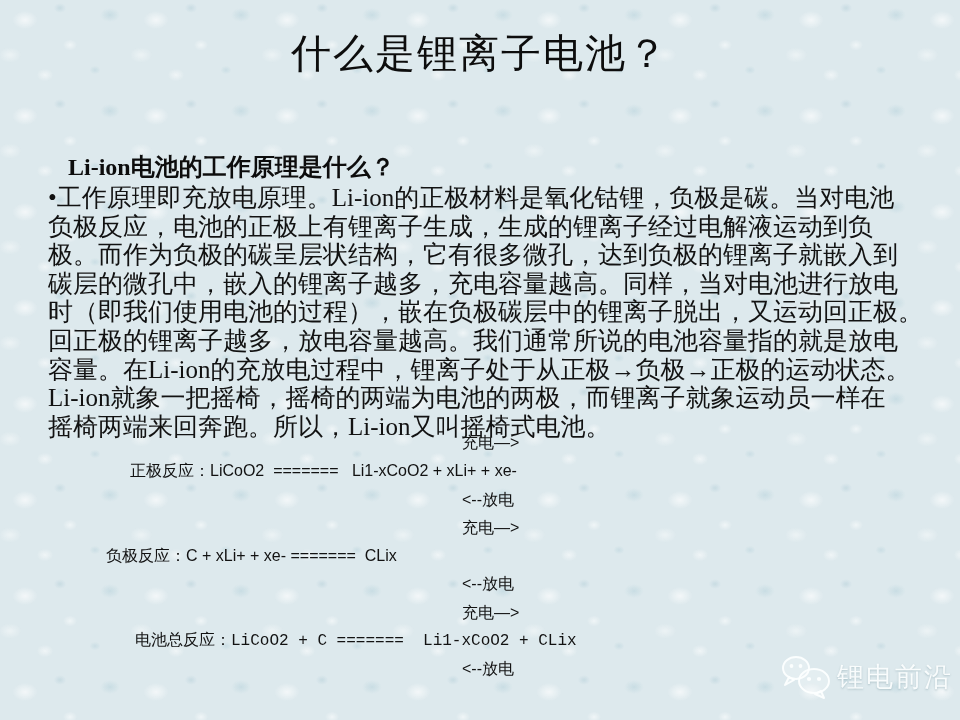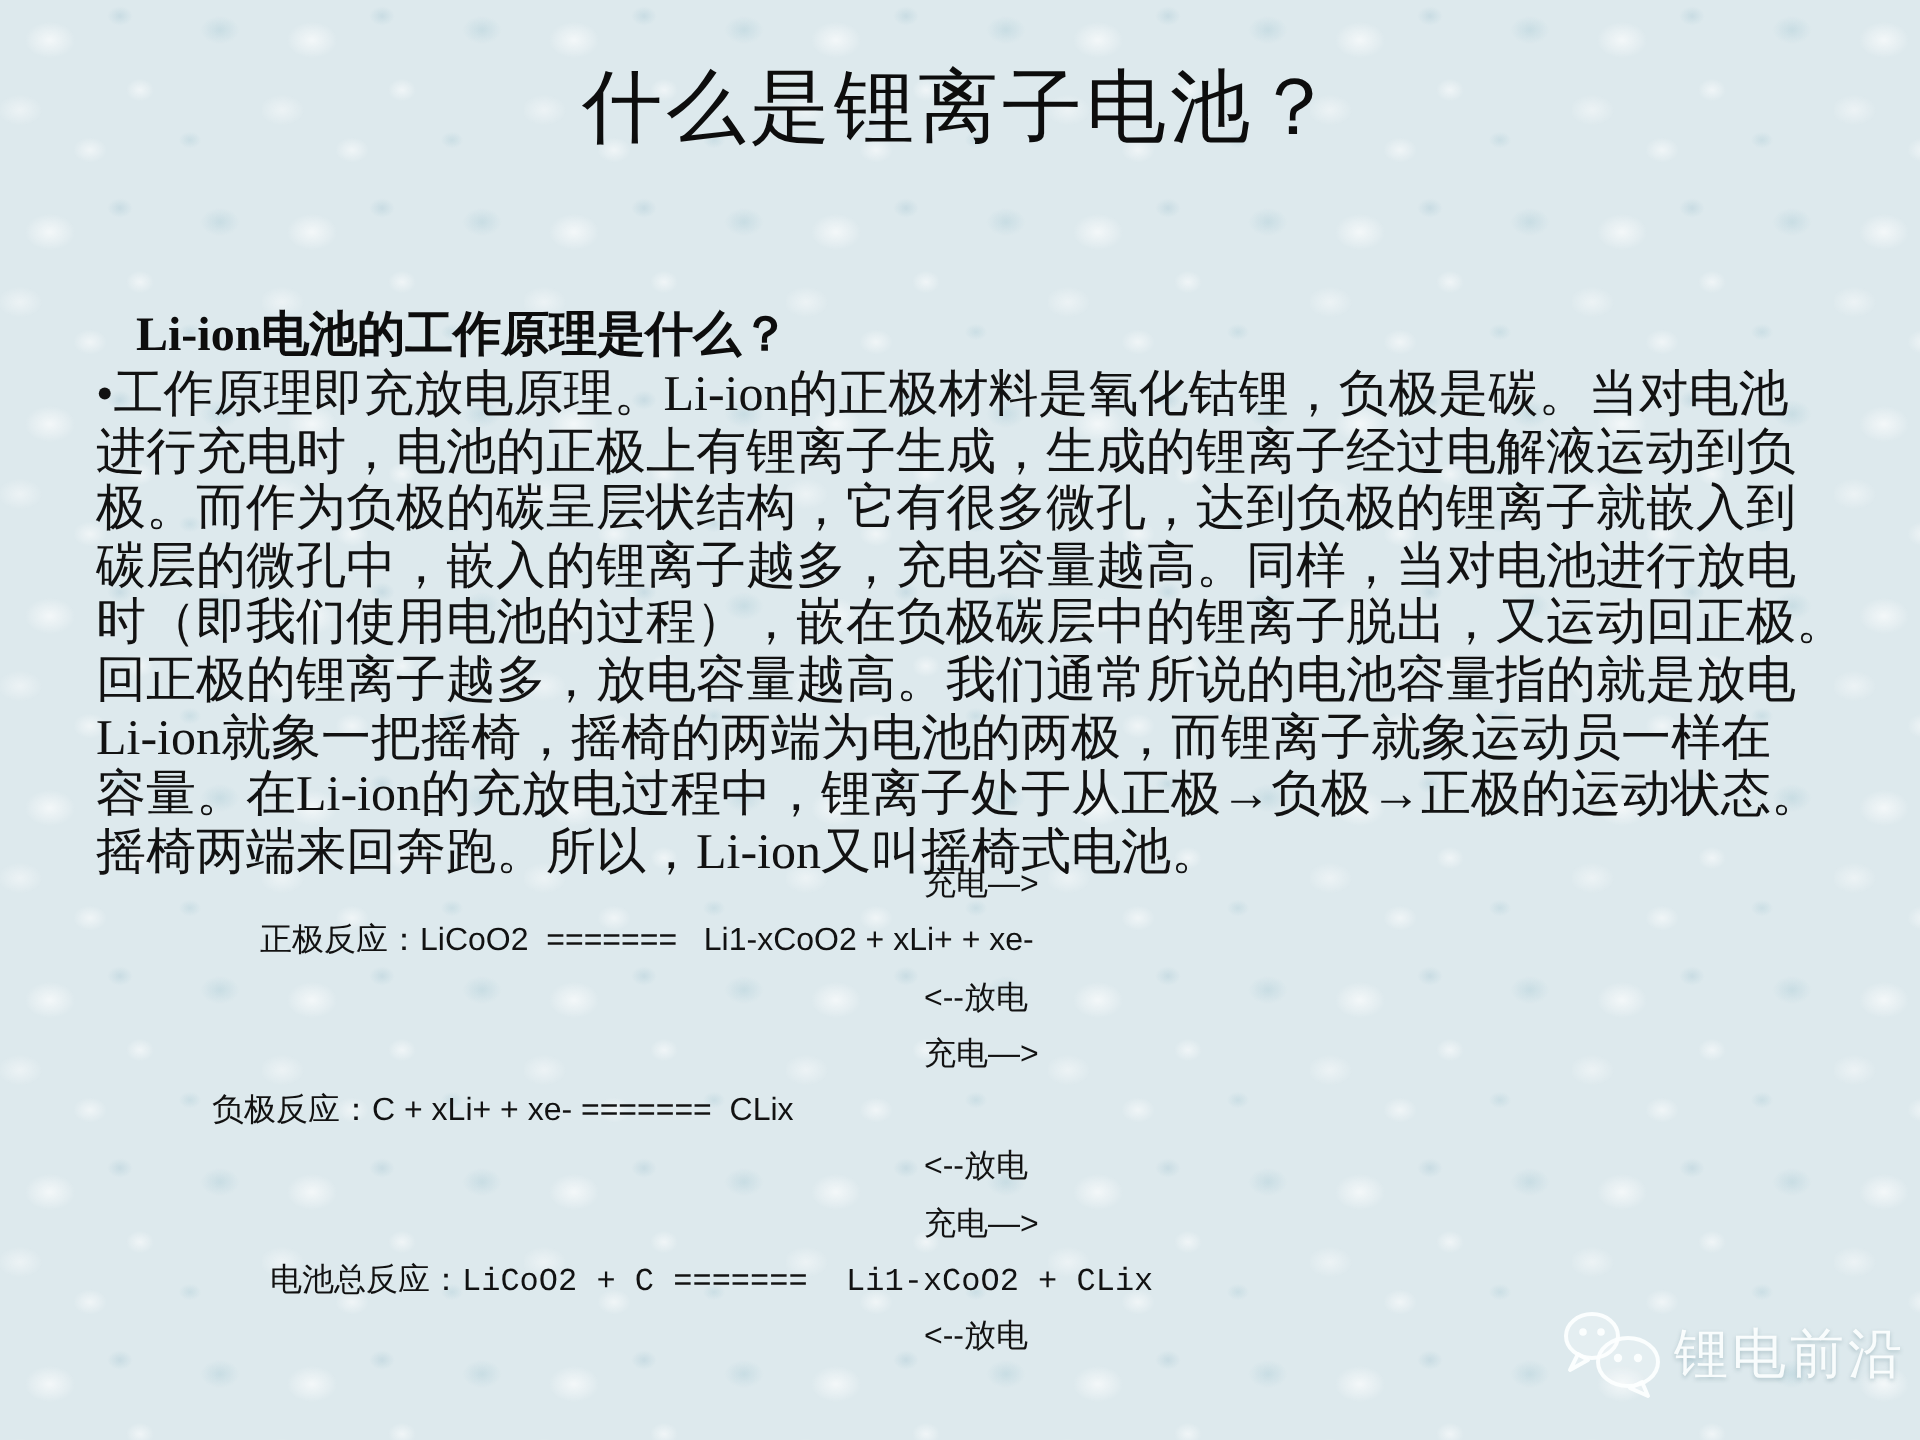--- a/index.html
+++ b/index.html
@@ -63,27 +63,27 @@
 
 <div class="slide">
 
   <h1 class="title">什么是锂离子电池？</h1>
 
 
   <div class="section-heading">Li-ion电池的工作原理是什么？</div>
 
   <div class="body-text">
     <div>•工作原理即充放电原理。Li-ion的正极材料是氧化钴锂，负极是碳。当对电池</div>
-    <div>进行充电时，电池的正极上有锂离子生成，生成的锂离子经过电解液运动到负</div>
+    <div>负极反应，电池的正极上有锂离子生成，生成的锂离子经过电解液运动到负</div>
     <div>极。而作为负极的碳呈层状结构，它有很多微孔，达到负极的锂离子就嵌入到</div>
     <div>碳层的微孔中，嵌入的锂离子越多，充电容量越高。同样，当对电池进行放电</div>
     <div>时（即我们使用电池的过程），嵌在负极碳层中的锂离子脱出，又运动回正极。</div>
     <div>回正极的锂离子越多，放电容量越高。我们通常所说的电池容量指的就是放电</div>
+    <div>容量。在Li-ion的充放电过程中，锂离子处于从正极→负极→正极的运动状态。</div>
     <div>Li-ion就象一把摇椅，摇椅的两端为电池的两极，而锂离子就象运动员一样在</div>
-    <div>容量。在Li-ion的充放电过程中，锂离子处于从正极→负极→正极的运动状态。</div>
     <div>摇椅两端来回奔跑。所以，Li-ion又叫摇椅式电池。</div>
   </div>
 
   <div class="reactions">
     <div class="rx-line rx-center">充电—&gt;</div>
     <div class="rx-line rx-pos">正极反应：LiCoO2  =======   Li1-xCoO2 + xLi+ + xe-</div>
     <div class="rx-line rx-center">&lt;--放电</div>
     <div class="rx-line rx-center">充电—&gt;</div>
     <div class="rx-line rx-neg">负极反应：C + xLi+ + xe- =======  CLix</div>
     <div class="rx-line rx-center">&lt;--放电</div>

